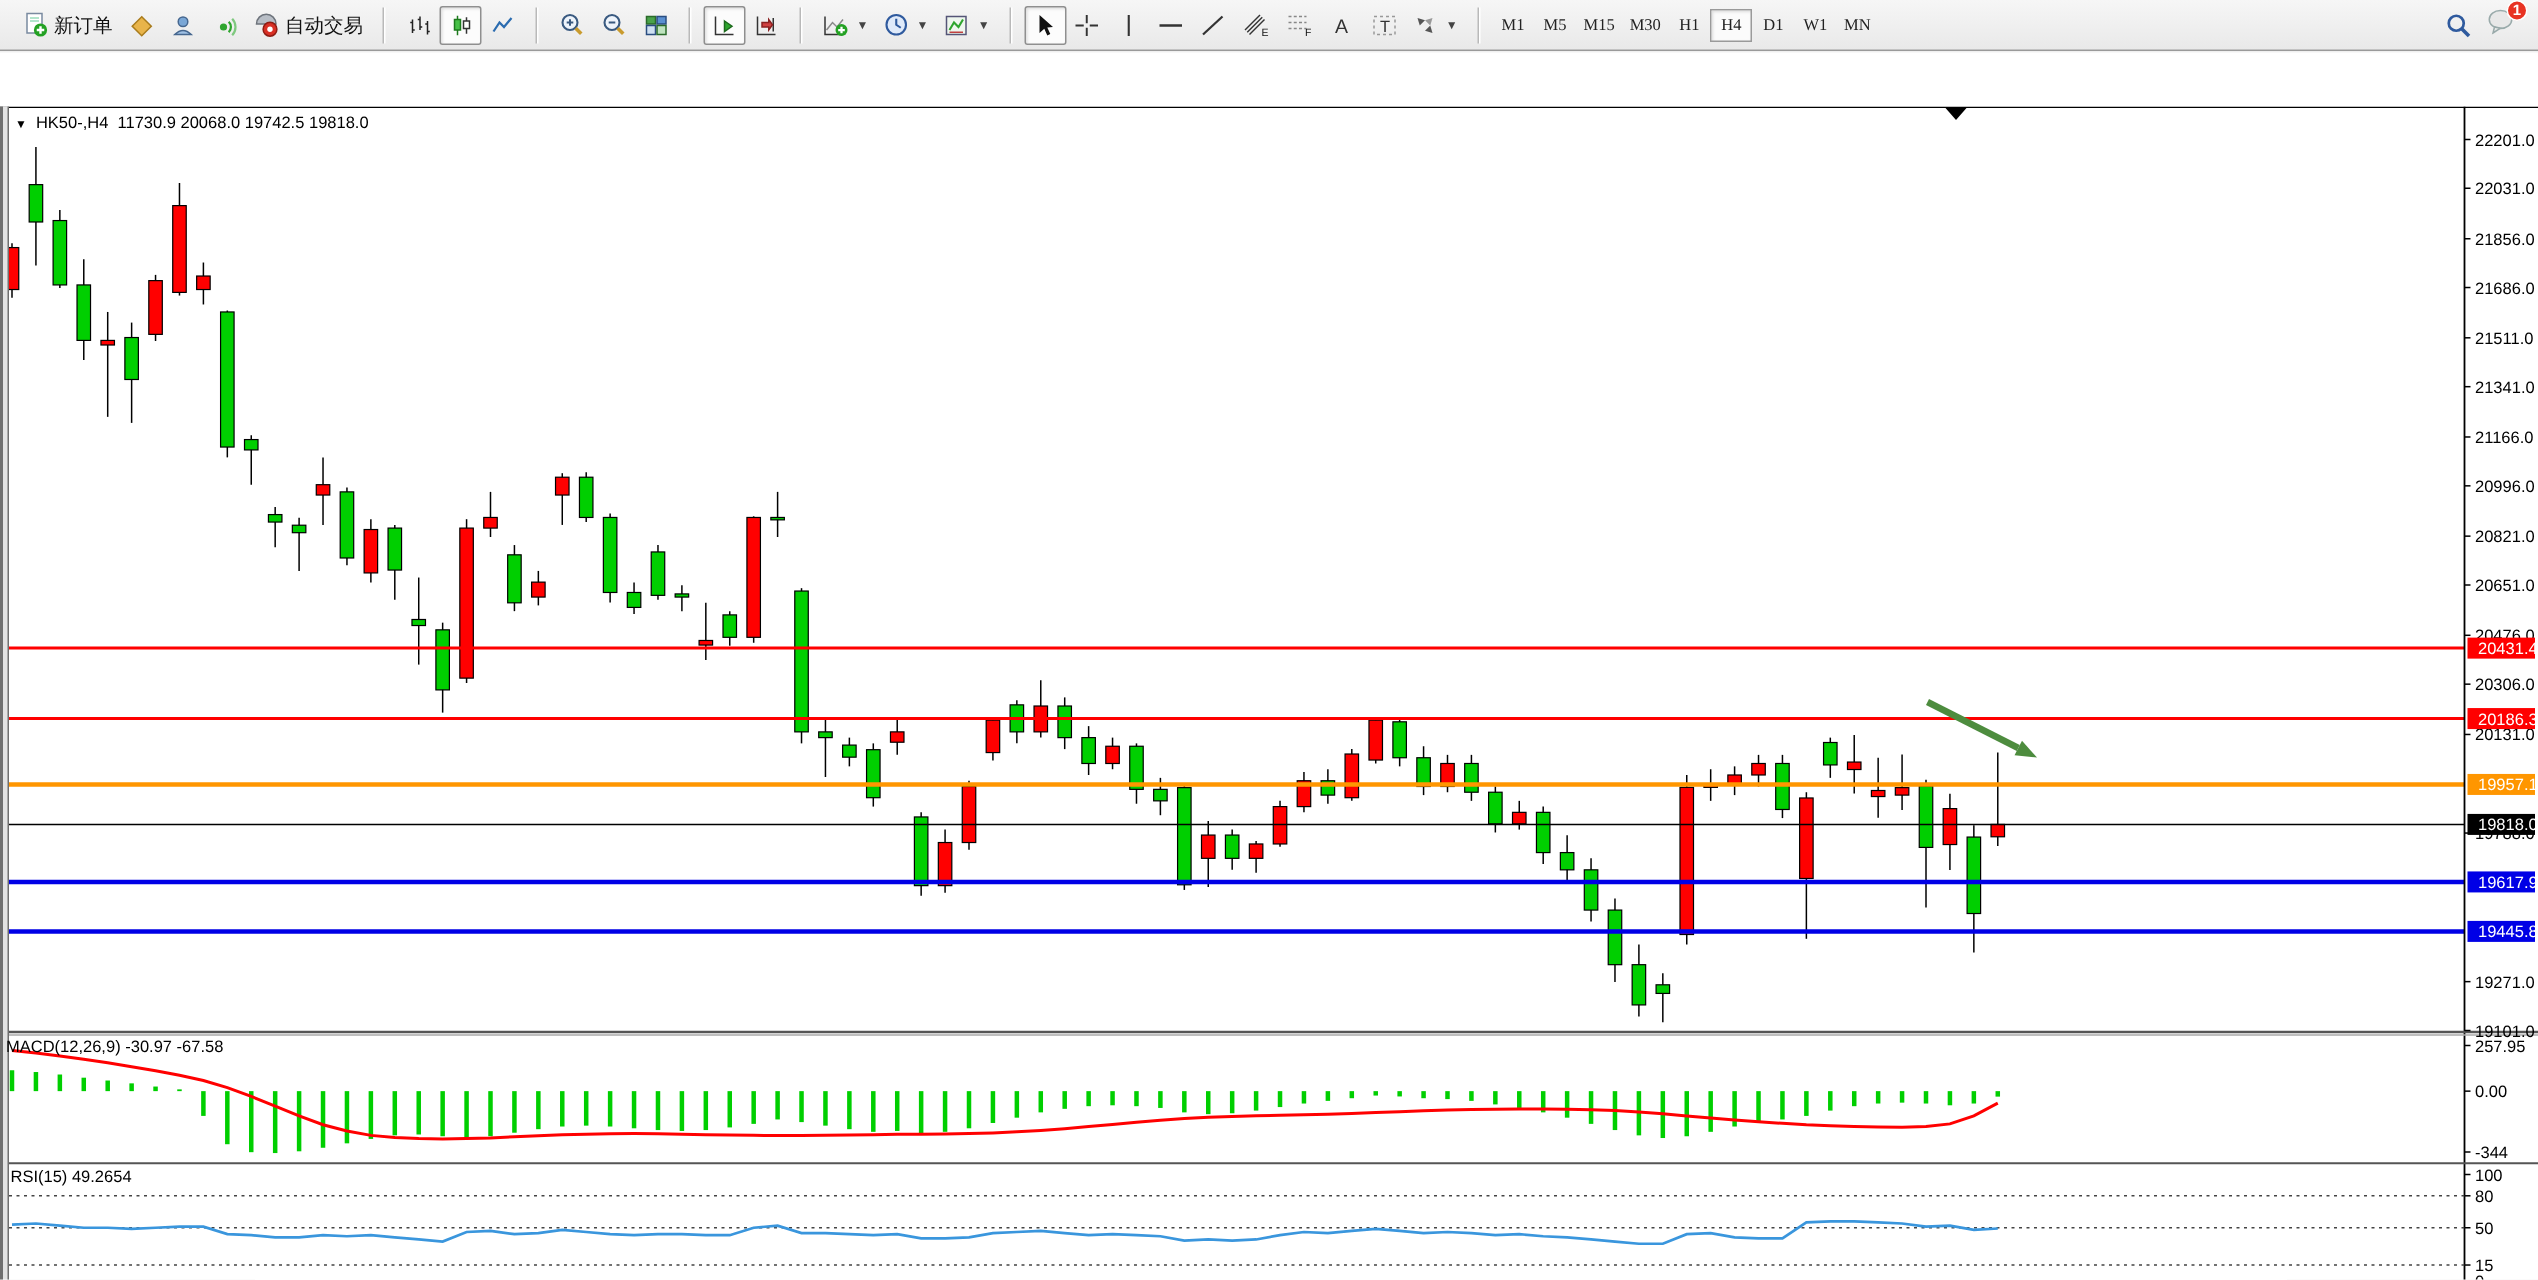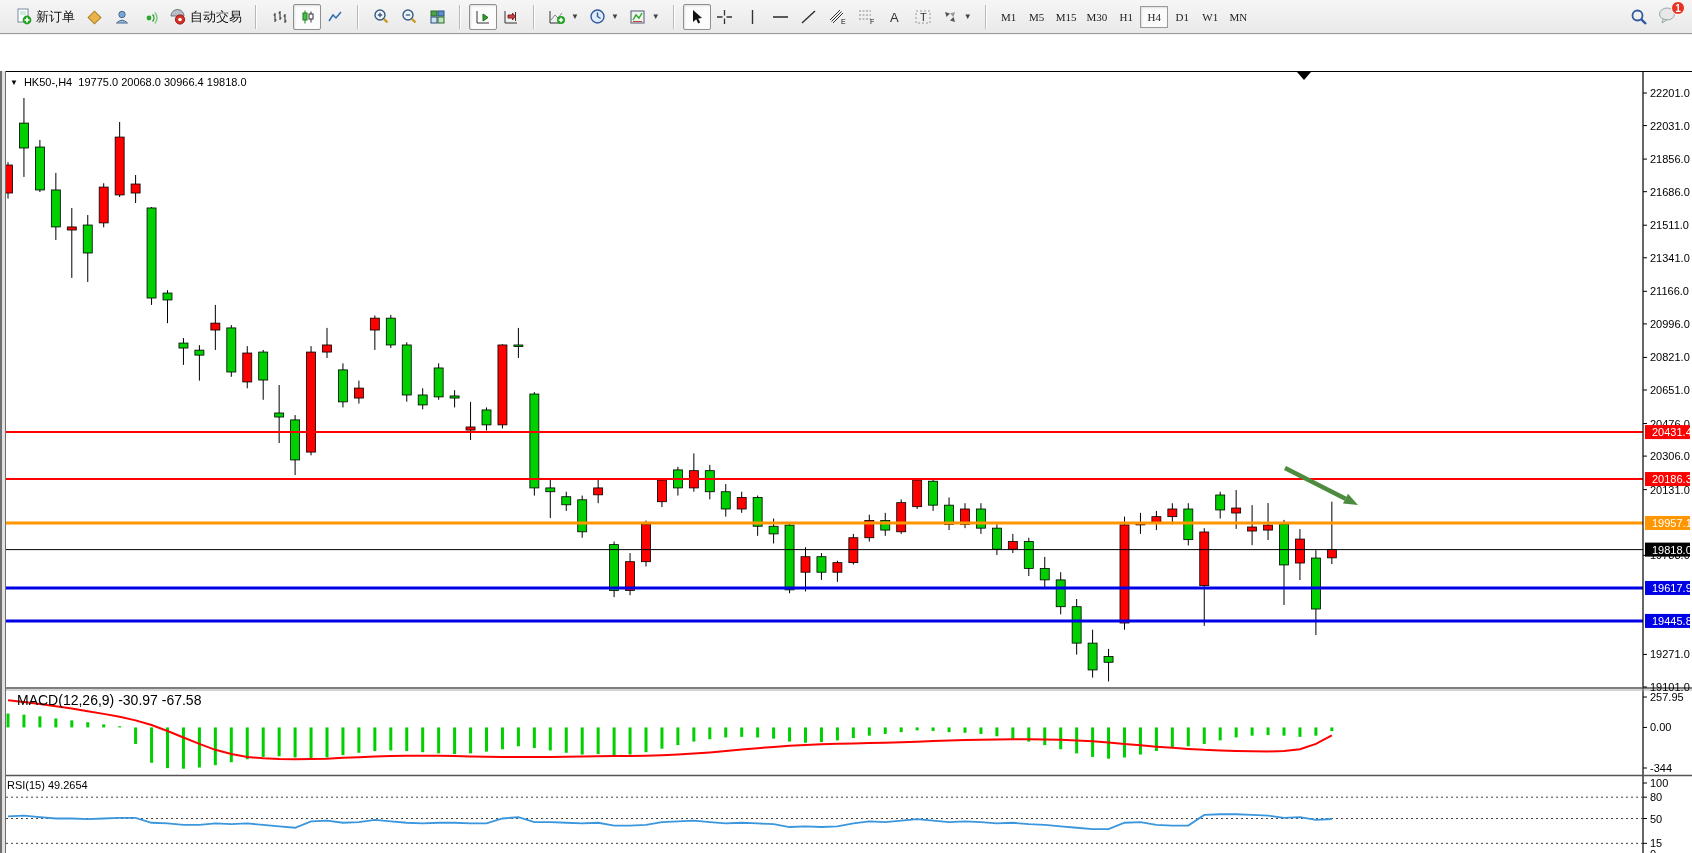--- a/index.html
+++ b/index.html
@@ -26,21 +26,21 @@
     border:1px solid #fff; }
 
   
   #chart-window { position:absolute; left:0; top:35px; width:1692px; height:818px; background:#fff; }
   #left-strip { position:absolute; left:0; top:36px; width:6px; height:810px; background:#e2e2e2;
     border-left:2px solid #6f6f6f; border-right:1px solid #6f6f6f; z-index:5; }
   #chart-svg { position:absolute; left:0; top:36px; }
   #chart-title { position:absolute; left:10px; top:41px; font-size:11px; color:#000; z-index:6;
     display:flex; align-items:center; gap:6px; white-space:pre; }
   #chart-title .tri { font-size:8px; }
-  #macd-label { position:absolute; left:17px; top:657px; font-size:14px; color:#000; z-index:6; }
+  #macd-label { position:absolute; left:4px; top:657px; font-size:11px; color:#000; z-index:6; }
   #rsi-label  { position:absolute; left:7px; top:744px; font-size:11px; color:#000; z-index:6; }
 
   svg text { font-family:"Liberation Sans", sans-serif; }
 </style>
 </head>
 <body>
 <div id="app">
 
   <div id="toolbar">
     <div class="tgroup">
@@ -261,21 +261,21 @@
         <svg width="20" height="18" viewBox="0 0 20 18">
           <ellipse cx="9" cy="8" rx="7.5" ry="6" fill="#e8e8e8" stroke="#9aa"></ellipse>
           <path d="M5 13 L4 17 L9 13.8 Z" fill="#e8e8e8" stroke="#9aa"></path>
         </svg>
         <span class="badge">1</span>
       </div>
     </div>
   </div>
 
   <div id="chart-window">
-    <div id="chart-title"><span class="tri">▼</span><span>HK50-,H4  19775.0 20068.0 30966.4 19818.0</span></div>
+    <div id="chart-title"><span class="tri">▼</span><span>HK50-,H4  11730.9 20068.0 19742.5 19818.0</span></div>
     <div id="macd-label">MACD(12,26,9) -30.97 -67.58</div>
     <div id="rsi-label">RSI(15) 49.2654</div>
     <svg id="chart-svg" width="1692" height="817" viewBox="0 36 1692 817">
         <rect x="0" y="36" width="1692" height="817" fill="#ffffff"></rect>
         <rect x="0" y="845" width="1692" height="8" fill="#e4e4e4"></rect>
         <g>
           <line x1="8" y1="127.17225806451613" x2="8" y2="163.57870967741934" stroke="#000000" stroke-width="1"></line>
           <rect x="3.5" y="130.04645161290324" width="9" height="27.975483870967736" fill="#ff0000" stroke="#000000" stroke-width="0.8"></rect>
           <line x1="23.95" y1="62.98193548387097" x2="23.95" y2="141.92645161290324" stroke="#000000" stroke-width="1"></line>
           <rect x="19.45" y="88.08322580645162" width="9" height="24.909677419354836" fill="#00cf00" stroke="#000000" stroke-width="0.8"></rect>

